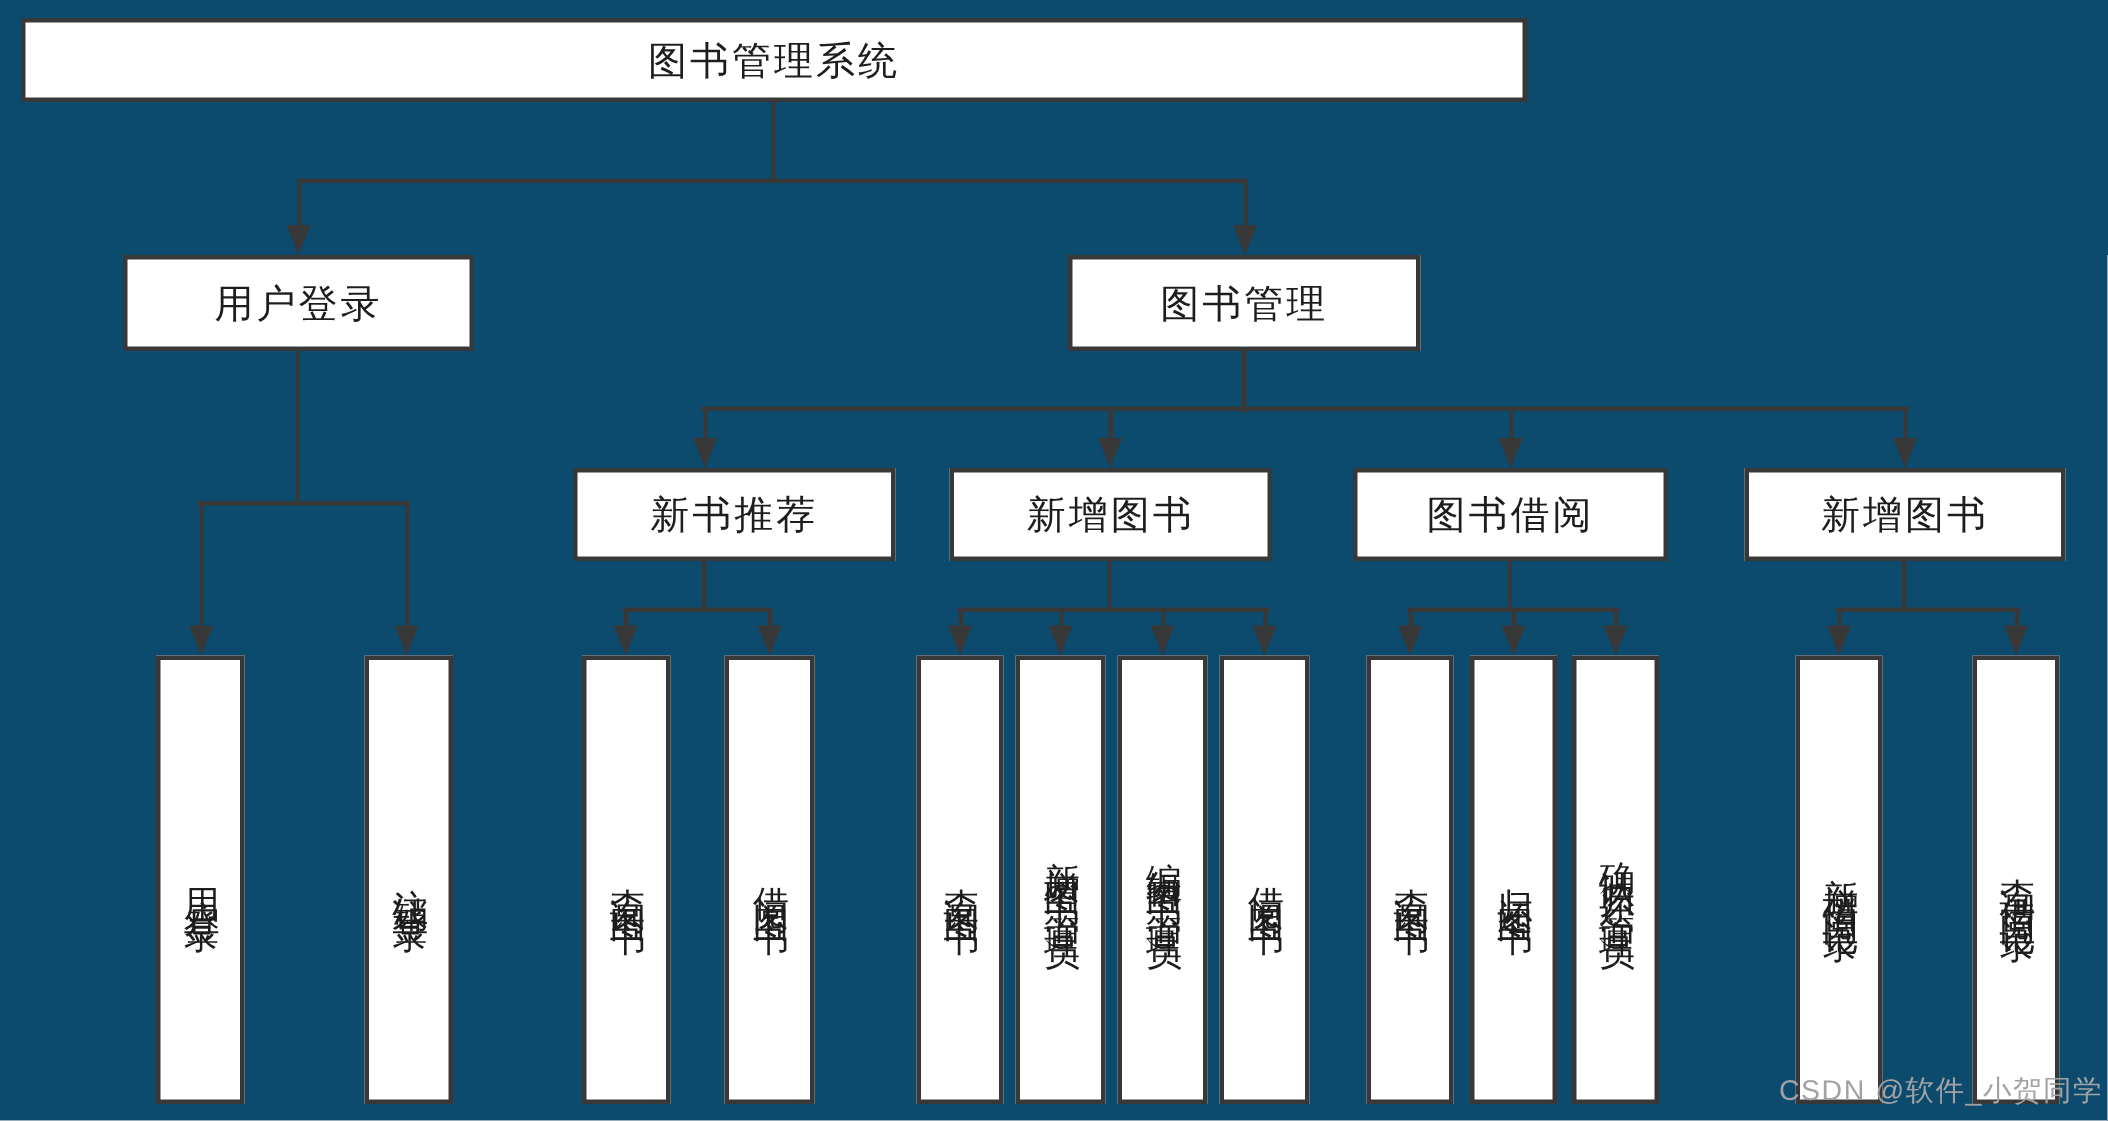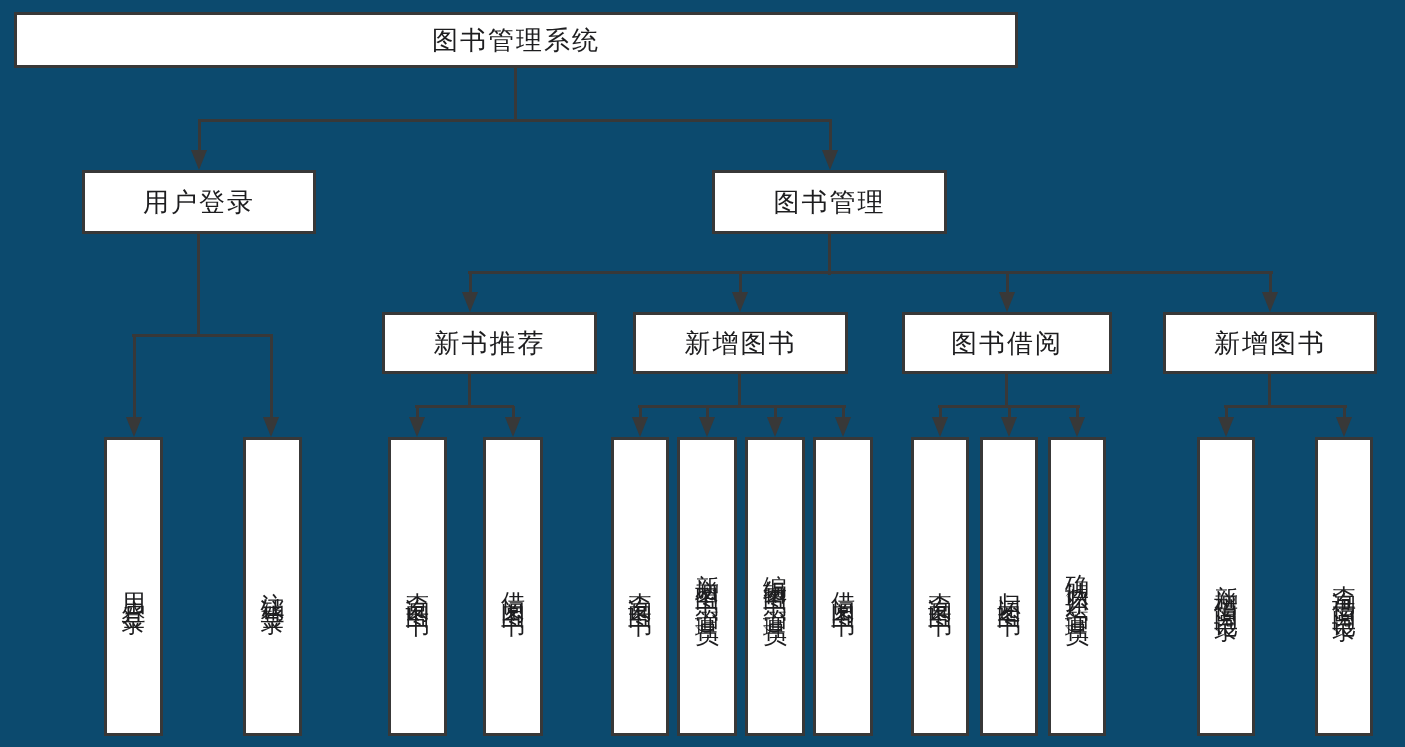--- a/index.html
+++ b/index.html
@@ -192,14 +192,15 @@
     <span class="vtext">确认归还（管理员）</span>
   </div>
 
   <div class="box v" style="left:1197px;top:437px;width:58px;height:299px;">
     <span class="vtext">新增借阅记录</span>
   </div>
   <div class="box v" style="left:1315px;top:437px;width:58px;height:299px;">
     <span class="vtext">查询借阅记录</span>
   </div>
 
+  <div id="watermark">CSDN @软件_小贺同学</div>
 
 </div>
 
 </body></html>

